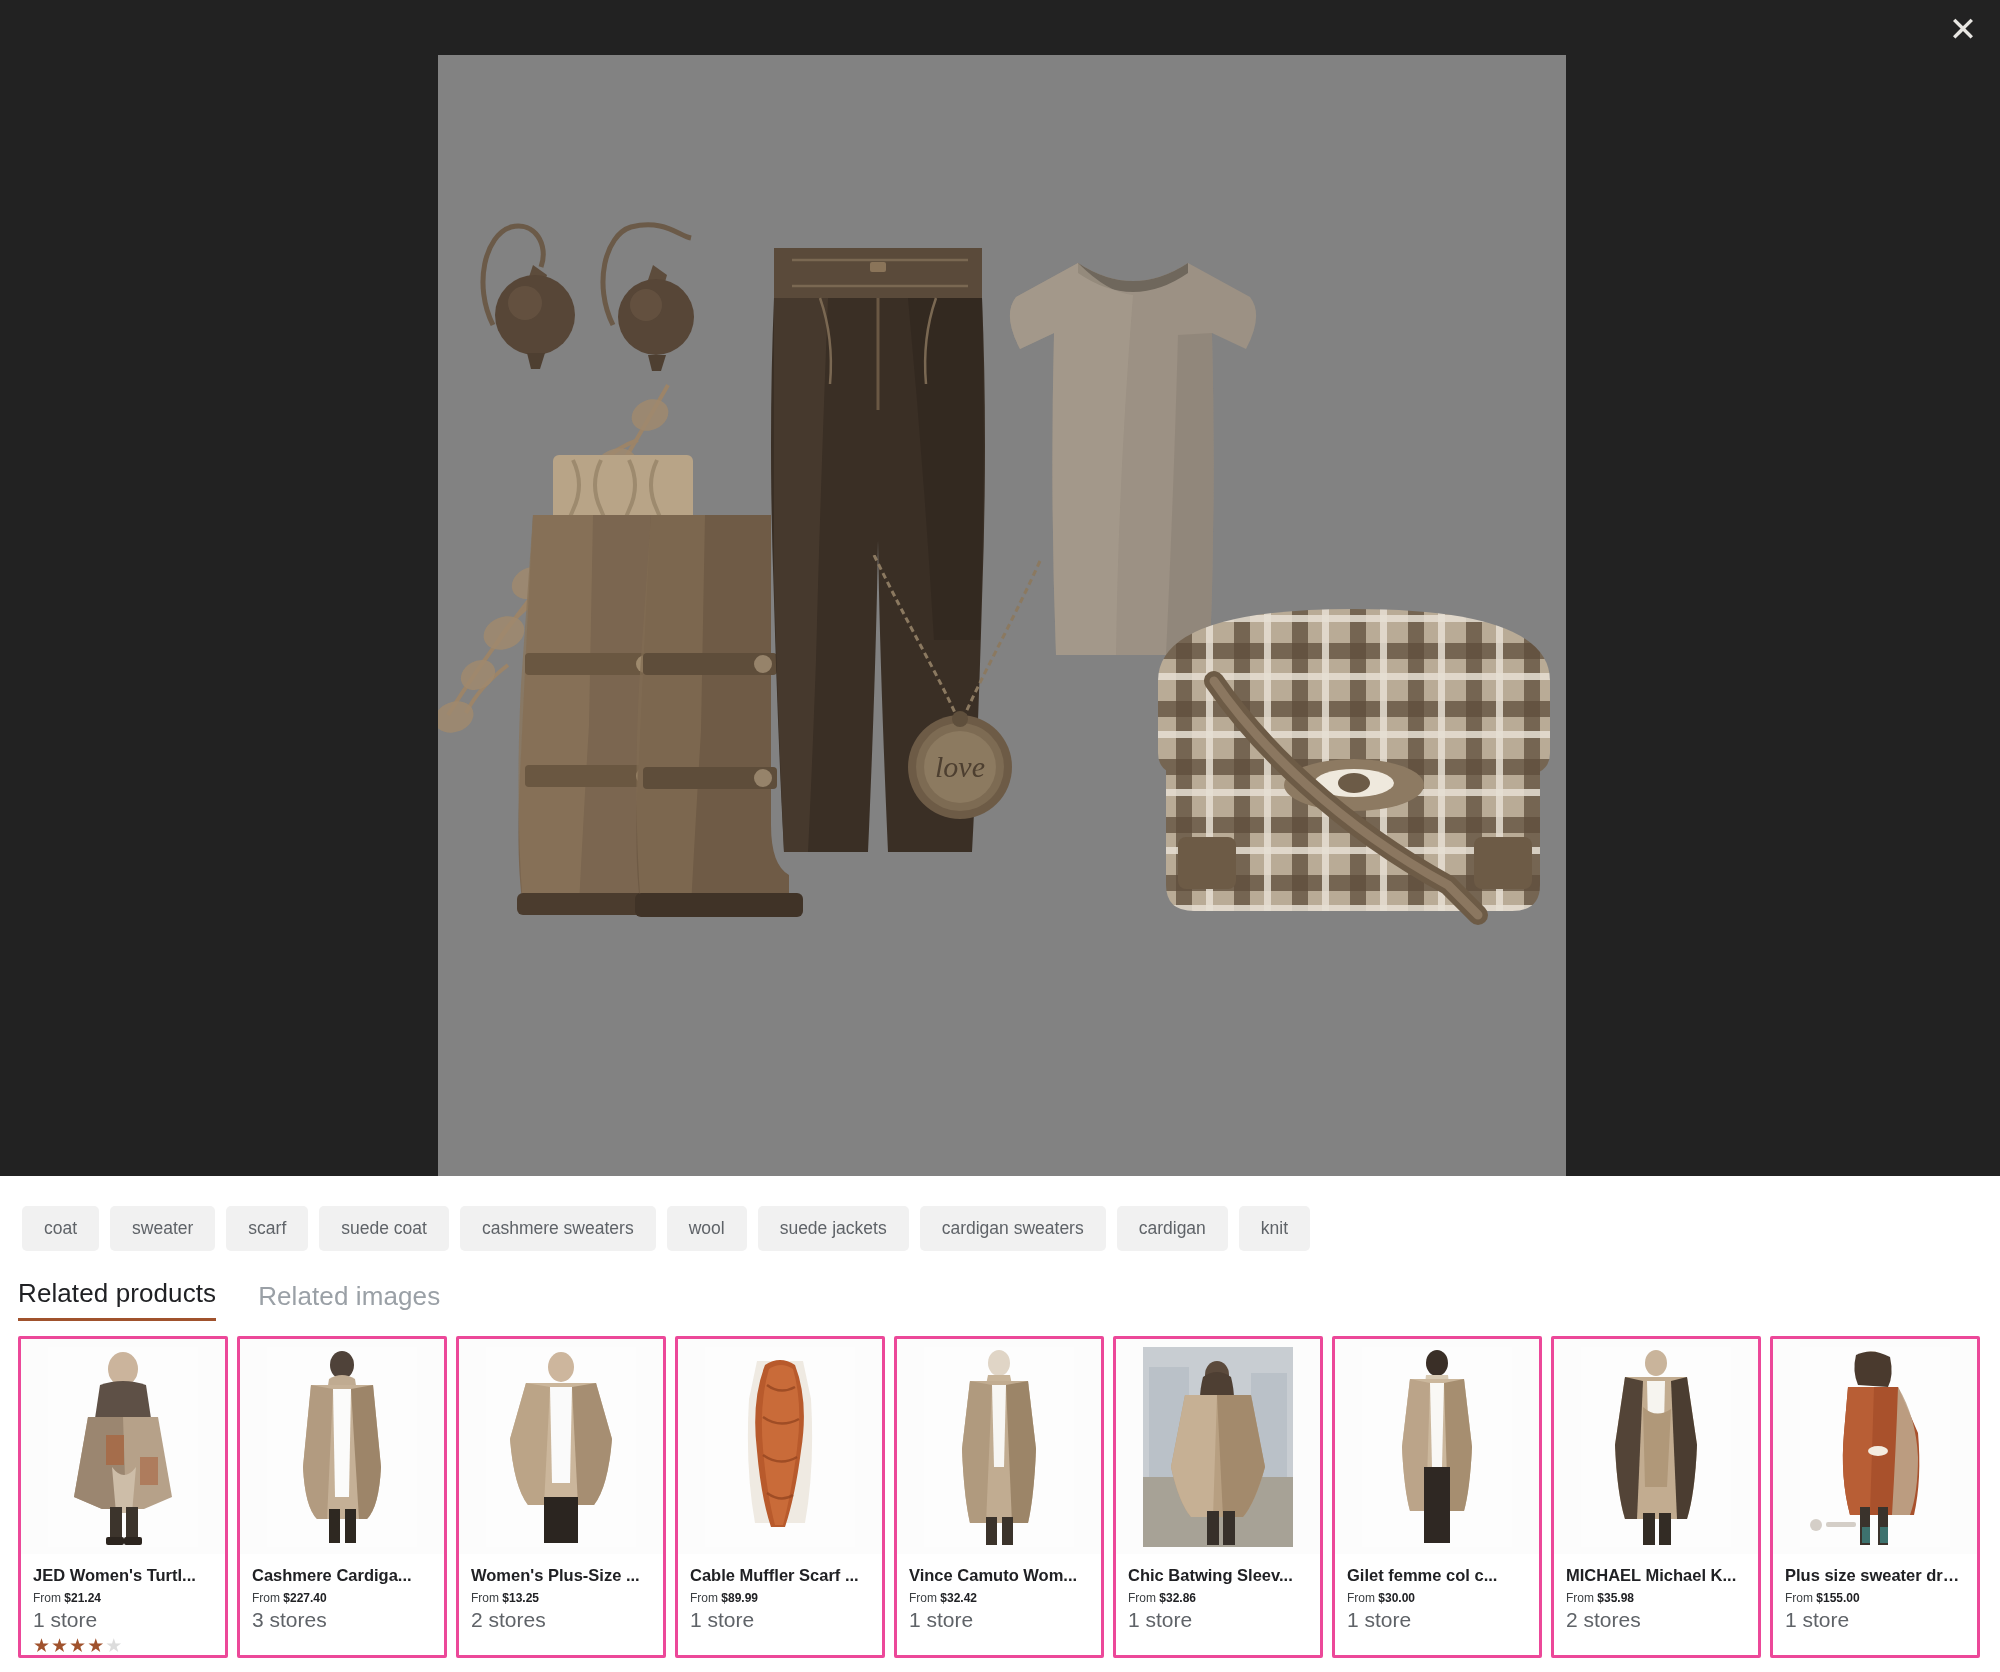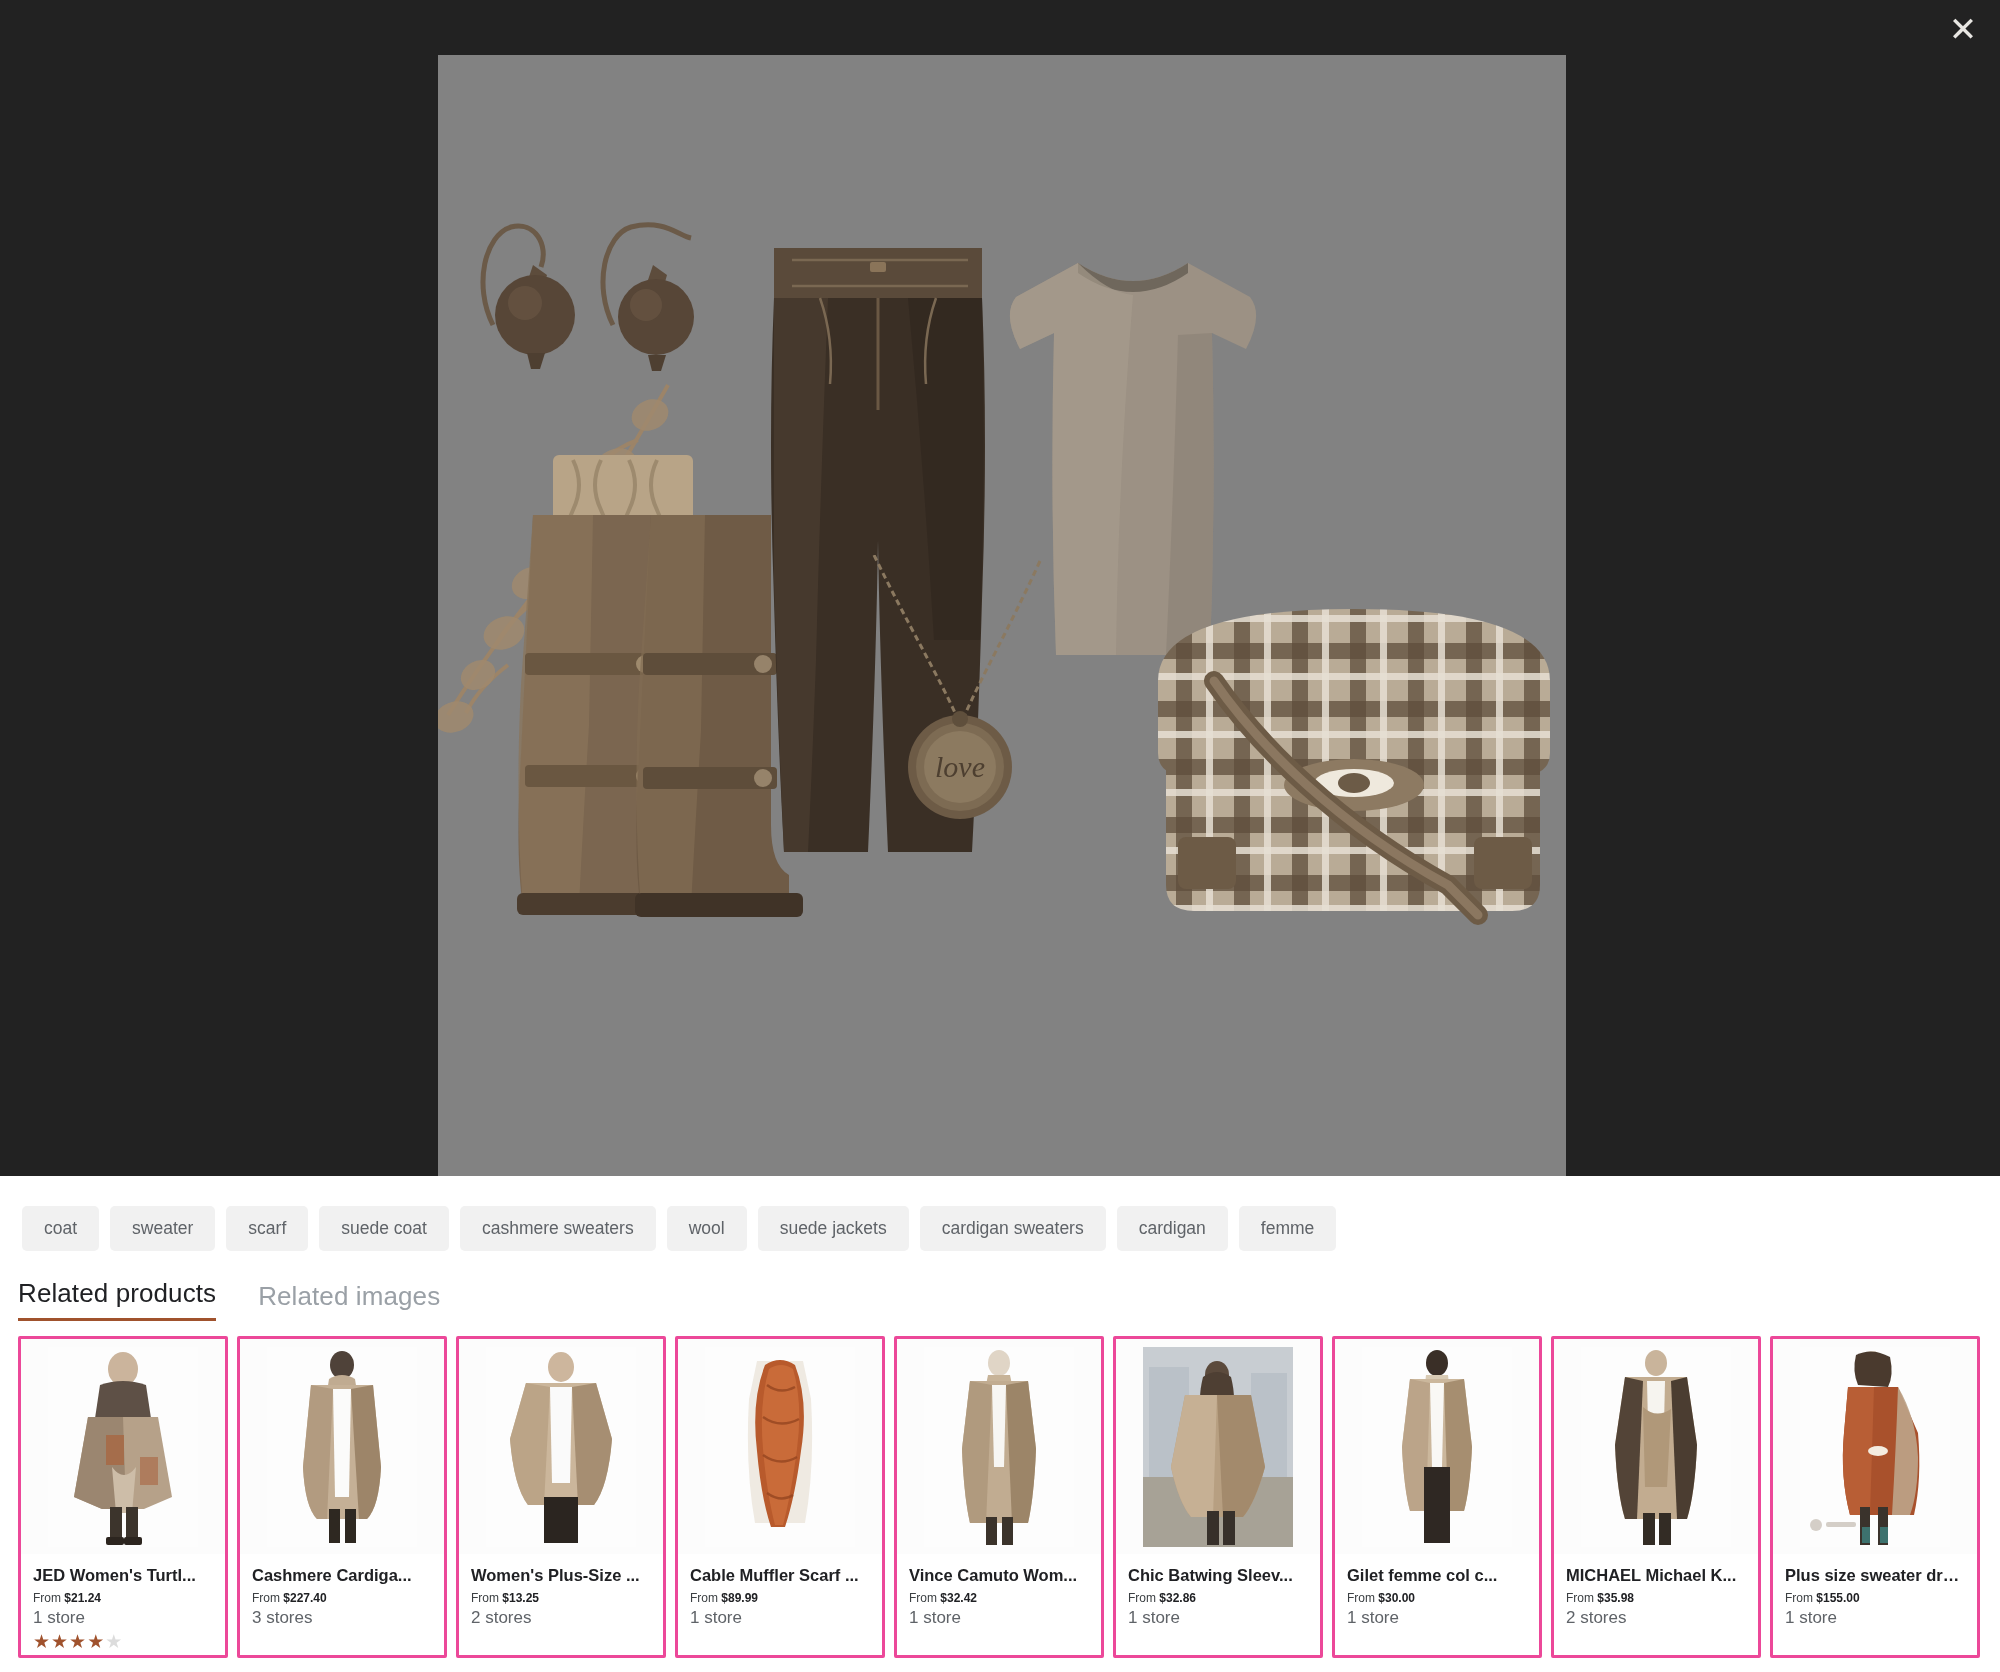--- a/index.html
+++ b/index.html
@@ -89,21 +89,21 @@
   }
   .thumb svg { display: block; }
   .card-body { padding: 11px 12px 0 12px; }
   .p-title {
     font-size: 16.5px; color: #202124; font-weight: bold;
     white-space: nowrap; overflow: hidden; text-overflow: ellipsis;
     line-height: 1.25;
   }
   .p-price { font-size: 12px; color: #3c4043; margin-top: 5px; }
   .p-price b { color: #202124; }
-  .p-stores { font-size: 17px; color: #5f6368; margin-top: 3px; }
+  .p-stores { font-size: 21px; color: #5f6368; margin-top: 3px; }
   .p-stars { margin-top: 4px; font-size: 19px; letter-spacing: 1px; line-height: 1; }
   .star-on { color: #a0522d; }
   .star-off { color: #dcdcdc; }
 </style>
 </head>
 <body>
 
 <div id="viewer" style="background: rgb(34, 34, 34);">
 
   <div id="close-btn">✕</div>
@@ -237,21 +237,21 @@
   <div id="tags">
       <div class="chip">coat</div>
       <div class="chip">sweater</div>
       <div class="chip">scarf</div>
       <div class="chip">suede coat</div>
       <div class="chip">cashmere sweaters</div>
       <div class="chip">wool</div>
       <div class="chip">suede jackets</div>
       <div class="chip">cardigan sweaters</div>
       <div class="chip">cardigan</div>
-      <div class="chip">femme</div>
+      <div class="chip">knit</div>
     </div>
 
   <div id="tabs">
       <div class="tab active">Related products</div>
       <div class="tab">Related images</div>
     </div>
 
   <div id="products">
       <div class="card">
         <div class="thumb">

